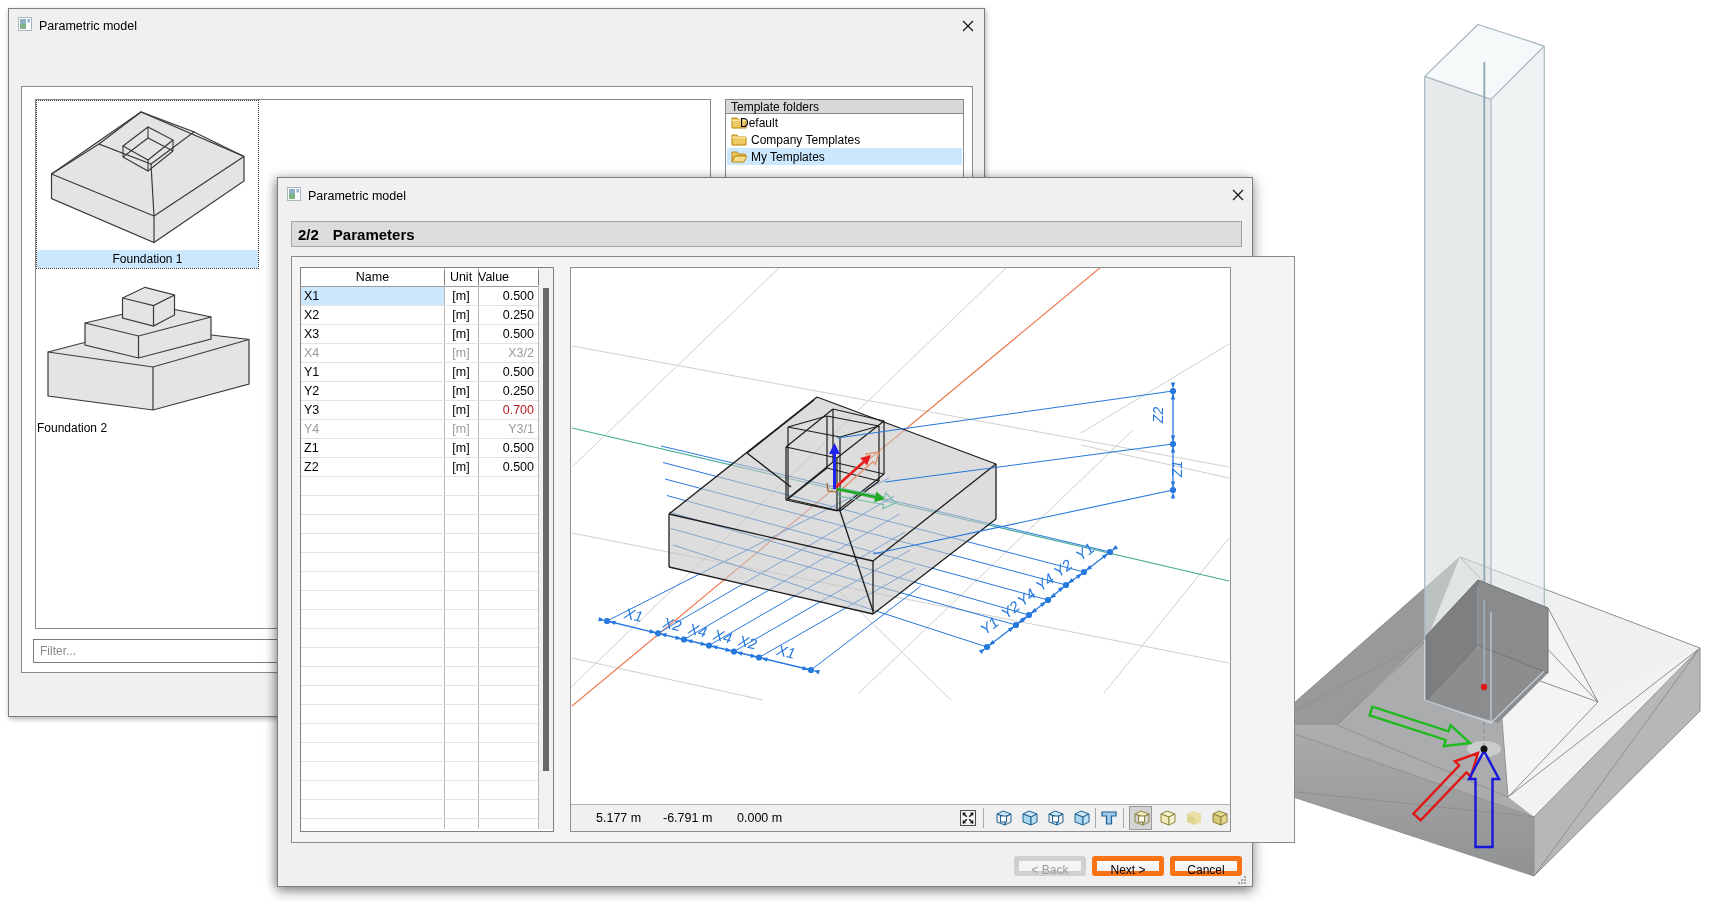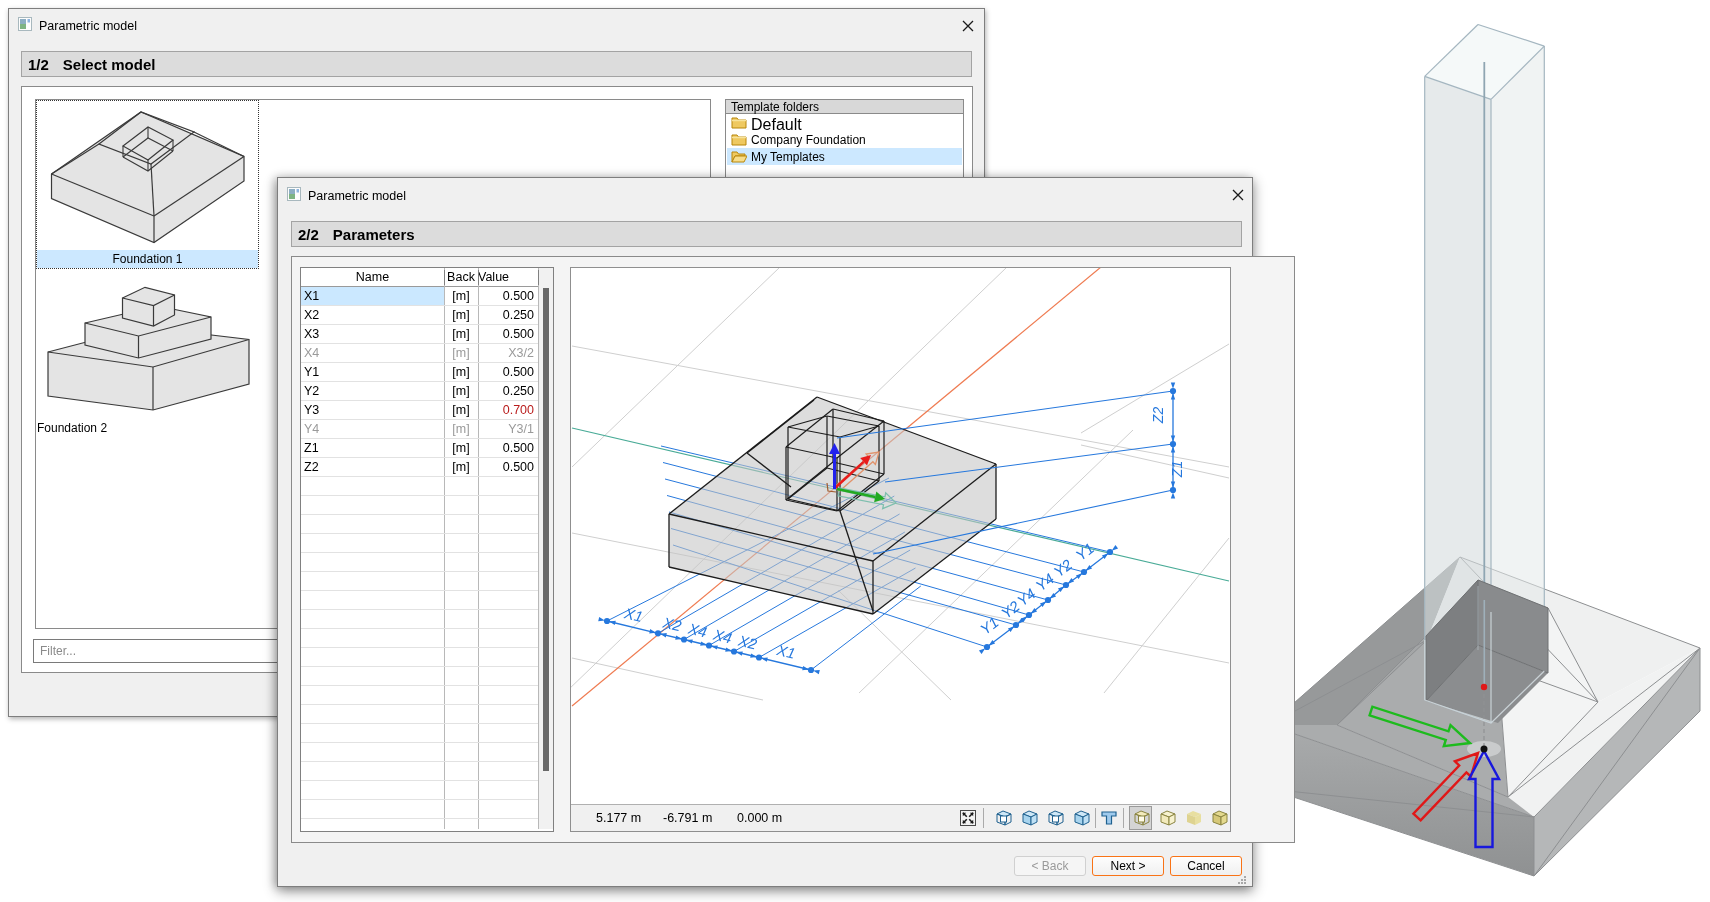--- a/index.html
+++ b/index.html
@@ -1,21 +1,21 @@
 <!DOCTYPE html>
 <html><head><meta charset="utf-8"><style>
 *{margin:0;padding:0;box-sizing:border-box}
 body{width:1710px;height:902px;background:#fff;overflow:hidden;position:relative;
  font-family:"Liberation Sans",sans-serif;-webkit-font-smoothing:antialiased}
 .dlg{position:absolute;background:#f0f0f0;border:1px solid #7e7e7e}
 .abs{position:absolute}
 .hdr{position:absolute;background:#dcdcdc;border:1px solid #a3a3a3;font-weight:bold;
  font-size:15px;color:#000;line-height:25px}
 .titletext{position:absolute;font-size:12.5px;color:#000}
-.btn{position:absolute;width:72px;height:20px;border:1px solid #f97316;border-radius:3px;
+.btn{position:absolute;width:72px;height:20px;border:5px solid #f97316;border-radius:3px;
  background:linear-gradient(#fdfdfd,#f0f0f0);font-size:12px;text-align:center;line-height:18px;color:#000}
 </style></head><body>
 
 <svg class="abs" style="left:1255px;top:0" width="455" height="902" viewBox="1255 0 455 902">
     <defs>
       <linearGradient id="slabL" x1="0" y1="0" x2="0" y2="1">
         <stop offset="0" stop-color="#a9abac"></stop>
         <stop offset="1" stop-color="#8f9192"></stop>
       </linearGradient>
     </defs>
@@ -95,21 +95,20 @@
     <svg style="position:absolute;left:9px;top:8px" width="14" height="14">
       <rect x="0.5" y="0.5" width="13" height="13" fill="#fdfdfd" stroke="#a8b8be"></rect>
       <rect x="2" y="2" width="6" height="5" fill="#79a0b8" opacity="0.85"></rect>
       <rect x="2" y="7" width="6" height="5" fill="#67a66d" opacity="0.85"></rect>
       <rect x="9.5" y="2" width="2.5" height="3.5" fill="#7da7d9" opacity="0.85"></rect>
     </svg>
     <div class="titletext" style="left:30px;top:10px">Parametric model</div>
     <svg style="position:absolute;left:953px;top:11px" width="12" height="12">
       <path d="M1,1 L11,11 M11,1 L1,11" stroke="#1a1a1a" stroke-width="1.3"></path>
     </svg>
-    <div class="hdr" style="left:12px;top:42px;width:951px;height:26px"><span style="margin-left:6px">1/2</span><span style="margin-left:14px">Select model</span></div>
     <div class="abs" style="left:12px;top:77px;width:952px;height:587px;border:1px solid #8a8a8a;background:#fff">
       <div class="abs" style="left:13px;top:12px;width:676px;height:530px;border:1px solid #8a8a8a;background:#fff"></div>
       <div class="abs" style="left:14px;top:13px;width:223px;height:169px;border:1px dotted #333"></div>
       <div class="abs" style="left:15px;top:163px;width:221px;height:18px;background:#cce8ff"></div>
       <svg class="abs" style="left:0;top:0" width="690" height="530" viewBox="20 85 690 530">
         <polygon points="49.5,172.0 139.0,110.0 242.0,154.5 242.0,179.0 152.0,240.5 49.5,196.5" fill="#e4e4e4" stroke="none" stroke-width="1"></polygon>
 <polygon points="49.5,172.0 139.0,110.0 242.0,154.5 242.0,179.0 152.0,240.5 49.5,196.5" fill="none" stroke="#3a3a3a" stroke-width="1.2"></polygon>
 <polygon points="97.0,142.0 139.0,110.0 192.0,130.0 149.0,162.0" fill="none" stroke="#3a3a3a" stroke-width="1.2"></polygon>
 <line x1="49.5" y1="172.0" x2="152.0" y2="214.0" stroke="#3a3a3a" stroke-width="1.2"></line>
 <line x1="152.0" y1="214.0" x2="242.0" y2="154.5" stroke="#3a3a3a" stroke-width="1.2"></line>
@@ -137,27 +136,27 @@
       <div class="abs" style="left:15px;top:164px;width:221px;height:18px;font-size:12px;text-align:center;line-height:17px">Foundation 1</div>
       <div class="abs" style="left:15px;top:333px;width:221px;height:18px;font-size:12px;line-height:17px">Foundation 2</div>
       <div class="abs" style="left:11px;top:552px;width:678px;height:24px;border:1px solid #7a7a7a;background:#fff;font-size:12px;color:#8a8a8a;line-height:22px;padding-left:6px">Filter...</div>
       <div class="abs" style="left:703px;top:12px;width:239px;height:563px;border:1px solid #8a8a8a;background:#fff">
         <div class="abs" style="left:0;top:0;width:237px;height:14px;background:#d8d8d8;border-bottom:1px solid #8a8a8a;font-size:12px;line-height:14px;padding-left:5px">Template folders</div>
         <div class="abs" style="left:1px;top:14px;width:235px;height:17px;"></div>
         <svg class="abs" style="left:5px;top:15px" width="16" height="14" viewBox="0 0 16 14">
           <path d="M1,3 L6,3 L7.5,5 L15,5 L15,13 L1,13 Z" fill="#efc961" stroke="#b8860b" stroke-width="1"></path>
           <path d="M1,5.5 L15,5.5" stroke="#f7e39b" stroke-width="1.5"></path>
         </svg>
-        <div class="abs" style="left:25px;top:16px;font-size:16px">Default</div>
+        <div class="abs" style="left:14px;top:16px;font-size:12px">Default</div>
         <div class="abs" style="left:1px;top:31px;width:235px;height:17px;"></div>
         <svg class="abs" style="left:5px;top:32px" width="16" height="14" viewBox="0 0 16 14">
           <path d="M1,3 L6,3 L7.5,5 L15,5 L15,13 L1,13 Z" fill="#efc961" stroke="#b8860b" stroke-width="1"></path>
           <path d="M1,5.5 L15,5.5" stroke="#f7e39b" stroke-width="1.5"></path>
         </svg>
-        <div class="abs" style="left:25px;top:33px;font-size:12px">Company Foundation</div>
+        <div class="abs" style="left:25px;top:33px;font-size:12px">Company Templates</div>
         <div class="abs" style="left:1px;top:48px;width:235px;height:17px;background:#cce8ff;"></div>
         <svg class="abs" style="left:5px;top:49px" width="16" height="14" viewBox="0 0 16 14">
           <path d="M1,3 L6,3 L7.5,5 L14,5 L14,7 L4,7 L1,13 Z" fill="#efc961" stroke="#b8860b" stroke-width="1"></path>
           <path d="M4,7 L16,7 L13,13 L1,13 Z" fill="#f7dd8a" stroke="#b8860b" stroke-width="1"></path>
         </svg>
         <div class="abs" style="left:25px;top:50px;font-size:12px">My Templates</div>
       </div>
     </div>
   </div>
 <div class="dlg" style="left:277px;top:177px;width:976px;height:710px;box-shadow:0 4px 12px rgba(0,0,0,0.45), -3px 0 8px rgba(0,0,0,0.15)">
@@ -169,21 +168,21 @@
     </svg>
     <div class="titletext" style="left:30px;top:11px">Parametric model</div>
     <svg style="position:absolute;left:954px;top:11px" width="12" height="12">
       <path d="M1,1 L11,11 M11,1 L1,11" stroke="#1a1a1a" stroke-width="1.3"></path>
     </svg>
     <div class="hdr" style="left:13px;top:43px;width:951px;height:26px"><span style="margin-left:6px">2/2</span><span style="margin-left:14px">Parameters</span></div>
     <div class="abs" style="left:13px;top:78px;width:1004px;height:587px;border:1px solid #8a8a8a;background:#f4f4f4">
       <div class="abs" style="left:8px;top:10px;width:254px;height:565px;border:1px solid #808080;background:#fff;overflow:hidden">
         <div class="abs" style="left:0;top:0;width:252px;height:19px;border-bottom:1px solid #9a9a9a"></div>
         <div class="abs" style="left:0;top:0;width:143px;height:19px;font-size:12.5px;text-align:center;line-height:19px">Name</div>
-        <div class="abs" style="left:143px;top:0;width:34px;height:19px;font-size:12.5px;text-align:center;line-height:19px">Back</div>
+        <div class="abs" style="left:143px;top:0;width:34px;height:19px;font-size:12.5px;text-align:center;line-height:19px">Unit</div>
         <div class="abs" style="left:177px;top:0;width:60px;height:19px;font-size:12.5px;text-align:left;line-height:19px">Value</div>
         <div class="abs" style="left:143px;top:0;width:1px;height:561px;background:#b8b8b8"></div>
         <div class="abs" style="left:143px;top:2px;width:1px;height:15px;background:#808080"></div>
         <div class="abs" style="left:177px;top:0;width:1px;height:561px;background:#b8b8b8"></div>
         <div class="abs" style="left:177px;top:2px;width:1px;height:15px;background:#808080"></div>
         <div class="abs" style="left:237px;top:0;width:1px;height:561px;background:#b8b8b8"></div>
         <div class="abs" style="left:237px;top:2px;width:1px;height:15px;background:#808080"></div>
         <div class="abs" style="left:0;top:37px;width:237px;height:1px;background:#e2e2e2"></div>
         <div class="abs" style="left:0;top:19px;width:143px;height:18px;background:#cbe8ff"></div>
         <div class="abs" style="left:3px;top:21px;font-size:12.5px;color:#000">X1</div>

